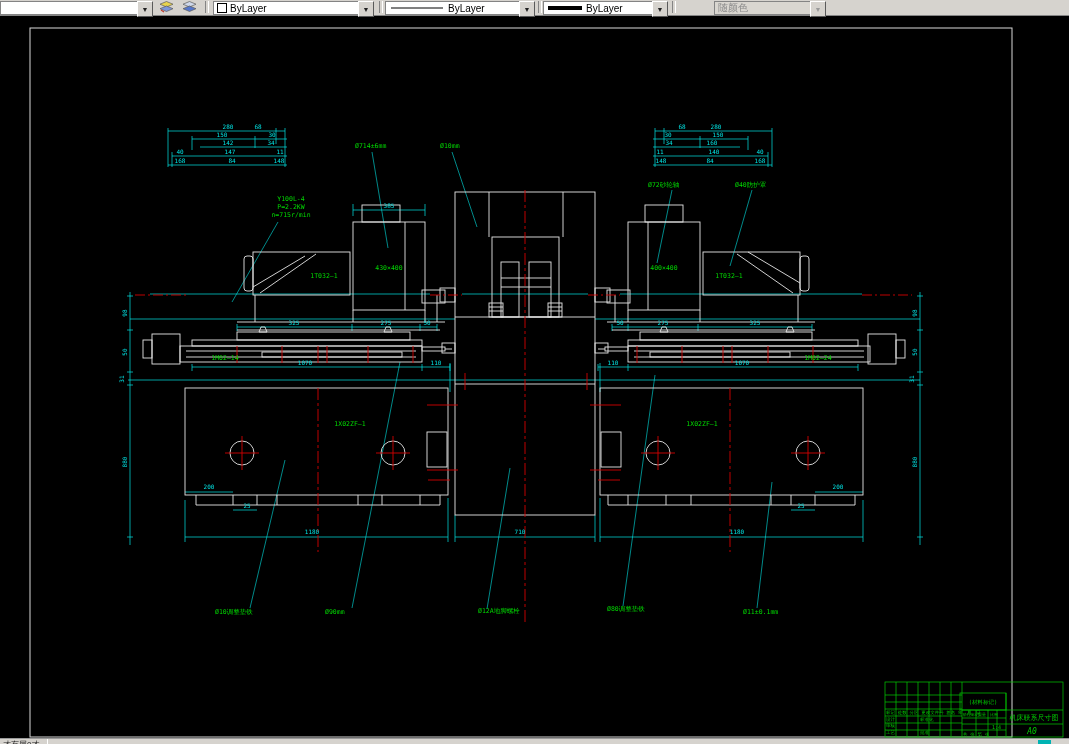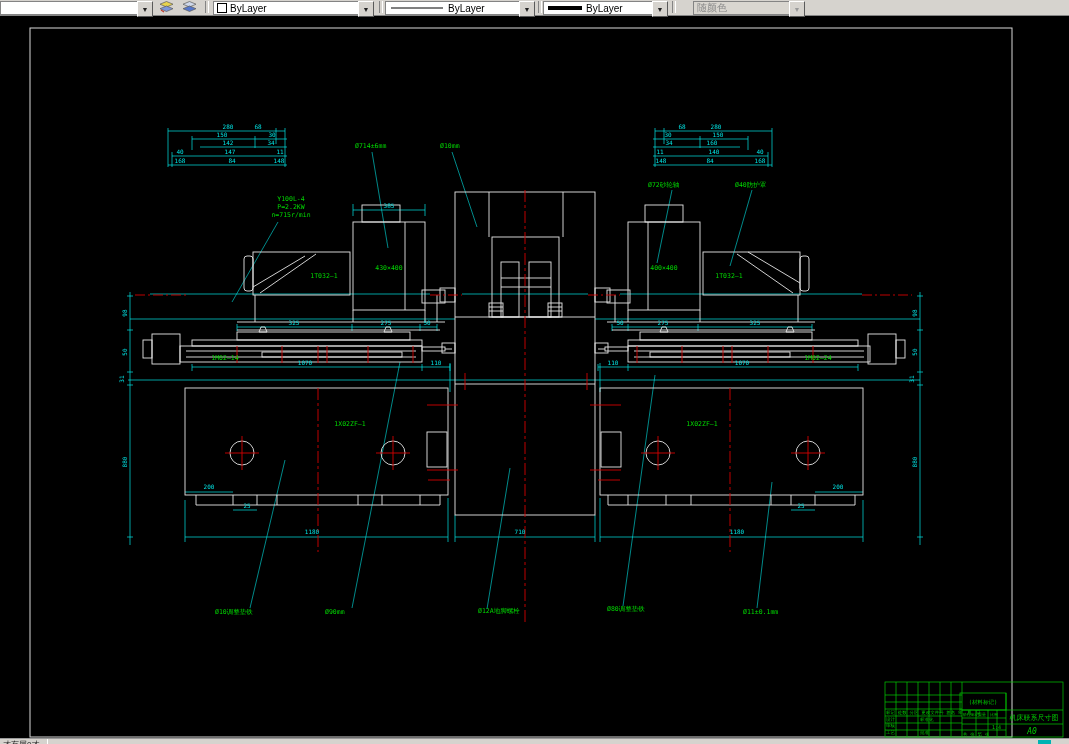--- a/index.html
+++ b/index.html
@@ -74,21 +74,21 @@
     <div class="combo" style="left:543px;width:125px">
       <div class="combo-field">
         <svg width="36" height="6" viewBox="0 0 36 6" style="position:static">
           <path d="M1,3 H35" stroke="#000" stroke-width="4"></path>
         </svg>
         <span>ByLayer</span>
       </div>
       <div class="combo-btn">▼</div>
     </div>
     <div class="sep" style="left:672px"></div>
-    <div class="combo disabled" style="left:693px;width:112px">
+    <div class="combo disabled" style="left:714px;width:112px">
       <div class="combo-field">
         <span>随颜色</span>
       </div>
       <div class="combo-btn">▼</div>
     </div>
   </div>
 
   <svg width="1069" height="744" viewBox="0 0 1069 744">
     <rect x="0" y="15" width="1069" height="723" fill="#000"></rect>
 

